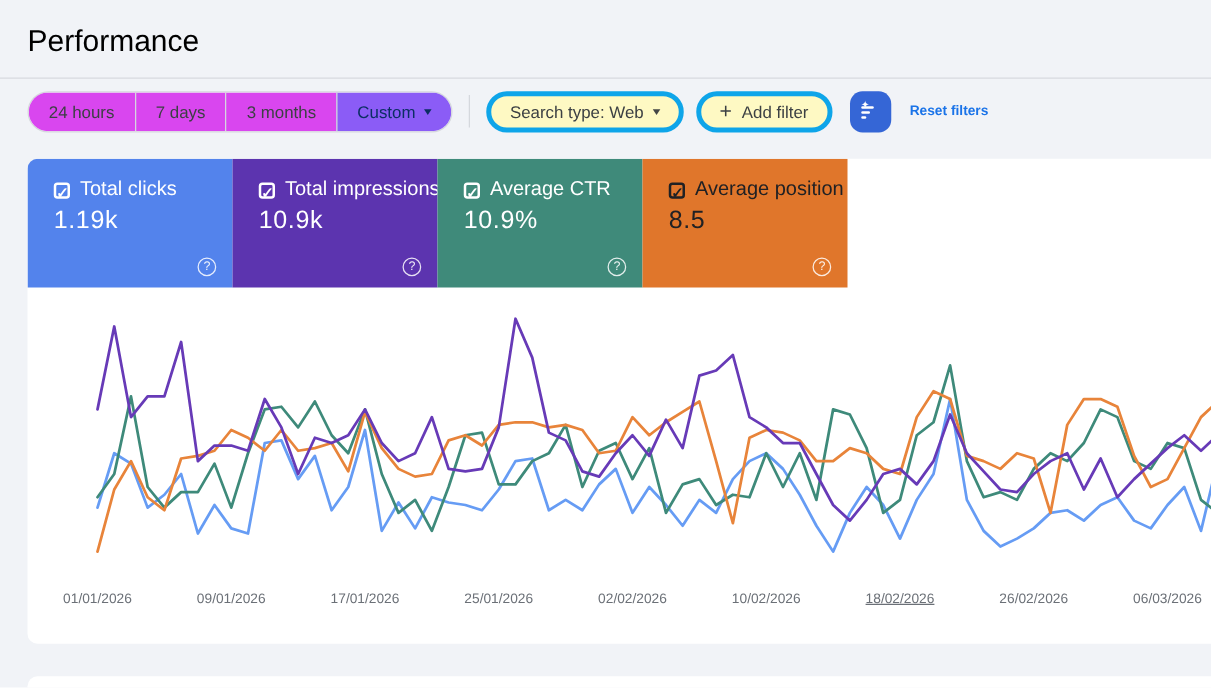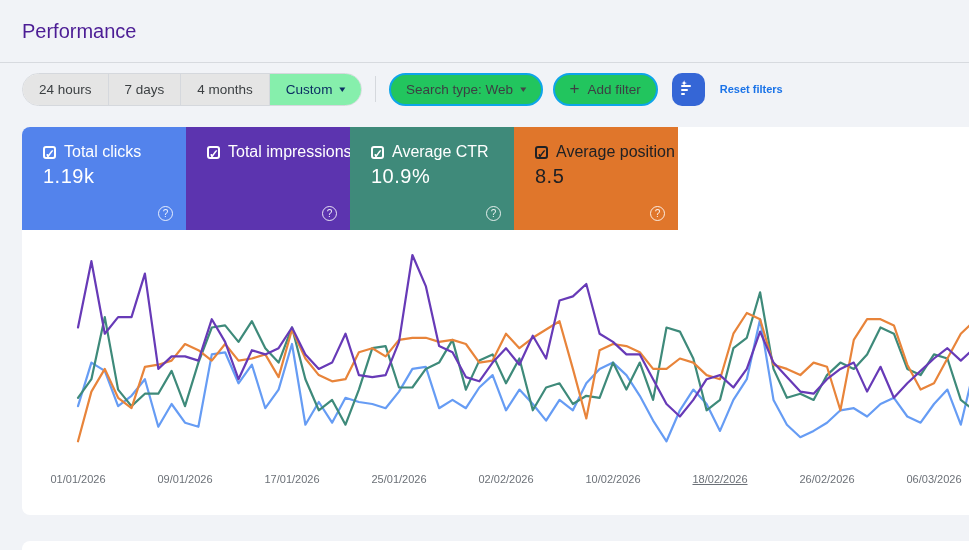--- a/index.html
+++ b/index.html
@@ -7,49 +7,49 @@
   html,body { margin:0; padding:0; }
   body {
     width:969px; height:550px; position:relative; overflow:hidden;
     background:#f1f3f7;
     font-family:"Liberation Sans", sans-serif;
     color:#202124;
   }
   
   .page-title {
     position:absolute; left:22px; top:20px;
-    font-size:20px; font-weight:400; color:#4c1d95;
+    font-size:24px; font-weight:400; color:#000000;
   }
   .header-divider {
     position:absolute; left:0; top:62px; width:969px; height:1px;
     background:#d7dadf;
   }
   
   .toolbar {
     position:absolute; left:22px; top:72px; height:34px;
     display:flex; align-items:center;
   }
   .seg-group {
     display:flex; align-items:stretch; height:33px;
     background:#ffffff; border:1px solid #d5d8dd; border-radius:17px;
     overflow:hidden;
   }
   .seg {
     display:flex; align-items:center; padding:0 16px;
     font-size:13.5px; color:#3c4043; border-left:1px solid #d5d8dd;
-    white-space:nowrap; cursor:default; background:#e5e5e5;
+    white-space:nowrap; cursor:default; background:#d946ef;
   }
   .seg:first-child { border-left:none; }
-  .seg.selected { background:#86efac; color:#0b2e63; }
+  .seg.selected { background:#8b5cf6; color:#0b2e63; }
   .caret { font-size:9px; margin-left:8px; color:#444746; transform:scaleX(1.35); }
   .seg.selected .caret { color:#0b2e63; }
   .vdiv { width:1px; height:26px; background:#d5d8dd; margin:0 13px; }
   .pill {
-    display:flex; align-items:center; height:33px; background:#22c55e;
-    border:2px solid #0ea5e9; border-radius:17px; padding:0 15px;
+    display:flex; align-items:center; height:33px; background:#fef9c3;
+    border:4px solid #0ea5e9; border-radius:17px; padding:0 15px;
     font-size:13.5px; color:#3c4043; margin-right:10px; white-space:nowrap;
   }
   .plus-glyph { font-size:17px; font-weight:400; margin-right:8px; color:#3c4043; }
   .filter-icon-btn {
     width:33px; height:33px; border-radius:10px; background:#3566d6;
     display:flex; align-items:center; justify-content:center;
     margin:0 15px 0 4px; position:relative; cursor:pointer;
   }
   .tune-icon { position:relative; width:15px; height:13px; }
   .tune-icon i { position:absolute; left:0; height:2px; border-radius:1px; background:#fff; display:block; }
@@ -101,21 +101,21 @@
 </head>
 <body>
 
 <div class="page-title">Performance</div>
 <div class="header-divider"></div>
 
 <div class="toolbar">
   <div class="seg-group">
     <div class="seg">24 hours</div>
     <div class="seg">7 days</div>
-    <div class="seg">4 months</div>
+    <div class="seg">3 months</div>
     <div class="seg selected">
       <span>Custom</span>
       <span class="caret">▾</span>
     </div>
   </div>
 
   <div class="vdiv"></div>
 
   <div class="pill">
     <span>Search type: Web</span>
@@ -149,20 +149,21 @@
       </div>
       <div class="tile-value">1.19k</div>
       <span class="help-icon">?</span>
     </div>
 
     <div class="tile" style="background: rgb(92, 52, 175); color: rgb(255, 255, 255);">
       <div class="tile-head">
         <span class="checkbox">✓</span>
         <span class="tile-label">Total impressions</span>
       </div>
+      <div class="tile-value">10.9k</div>
       <span class="help-icon">?</span>
     </div>
 
     <div class="tile" style="background: rgb(63, 138, 122); color: rgb(255, 255, 255);">
       <div class="tile-head">
         <span class="checkbox">✓</span>
         <span class="tile-label">Average CTR</span>
       </div>
       <div class="tile-value">10.9%</div>
       <span class="help-icon">?</span>

